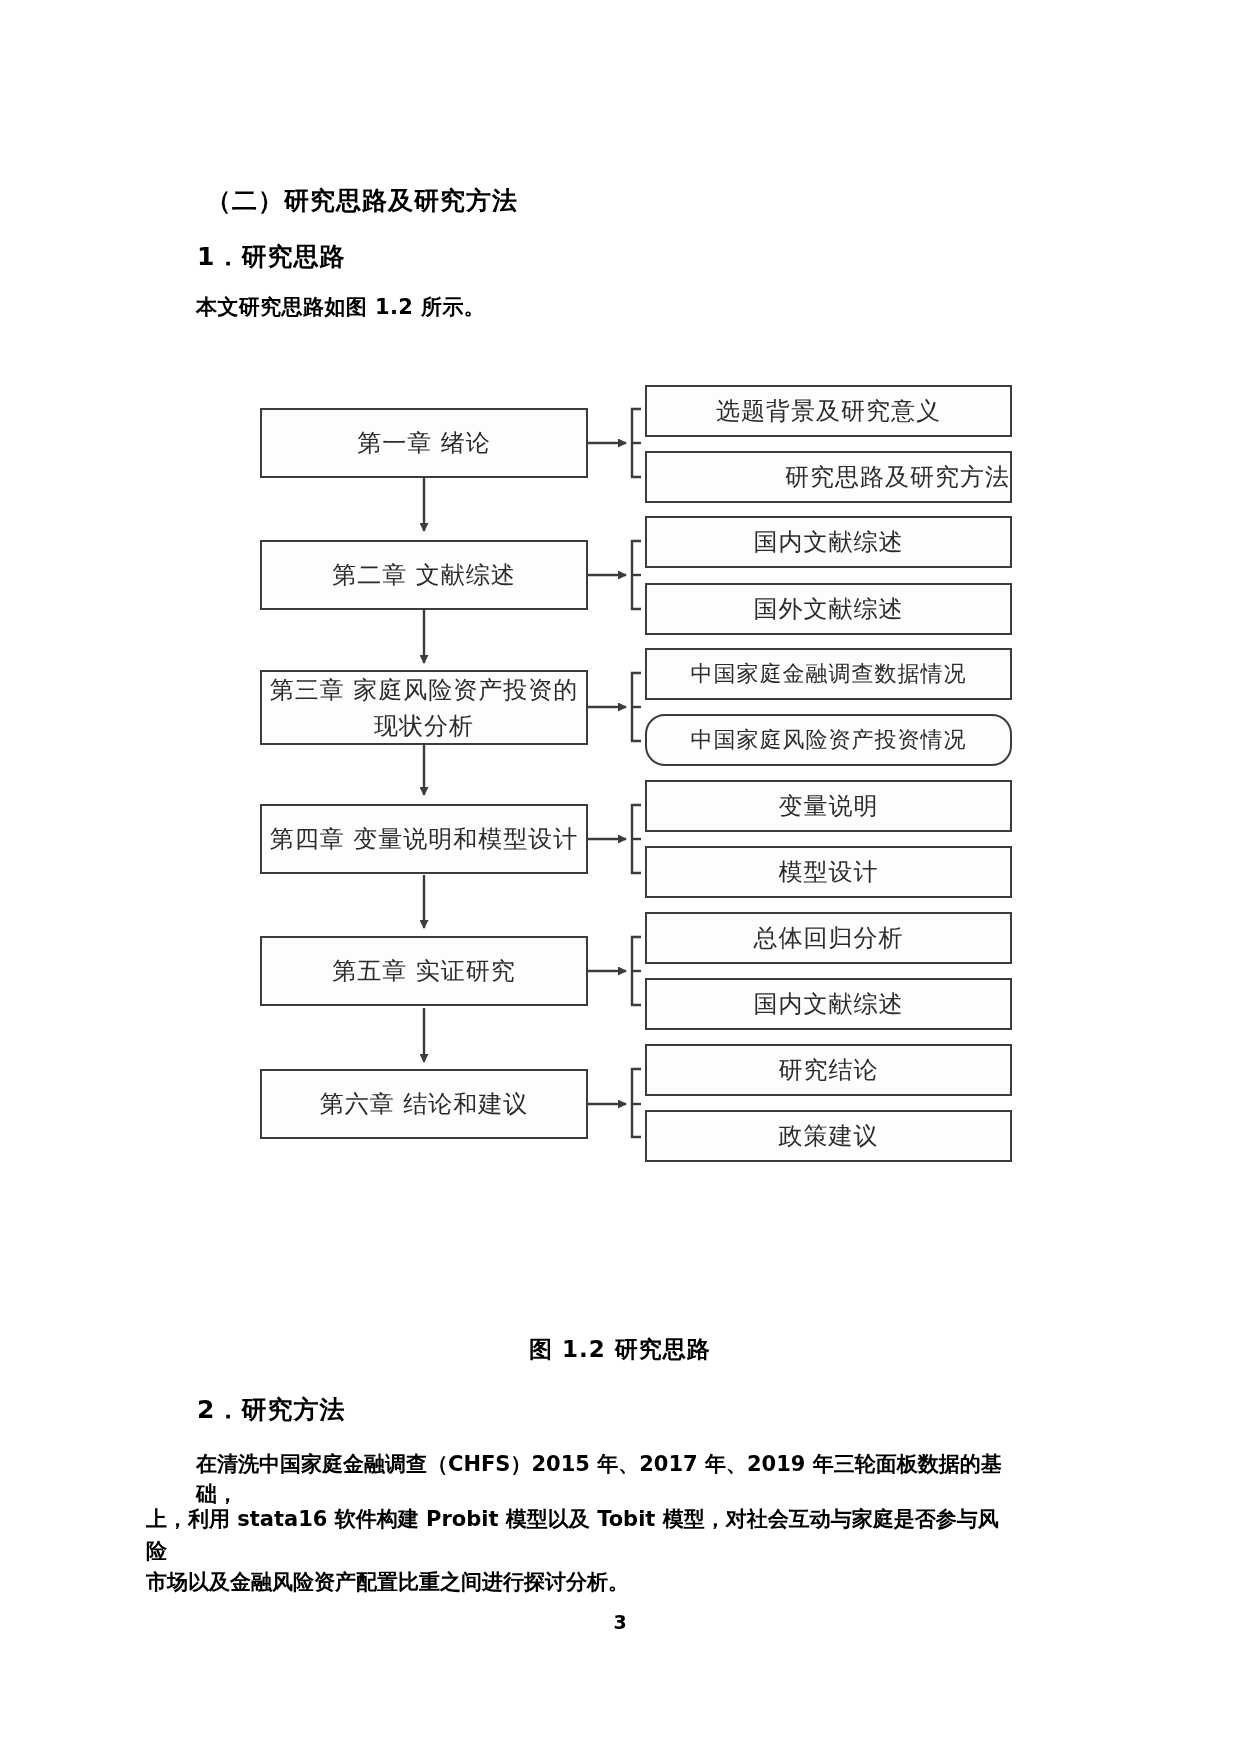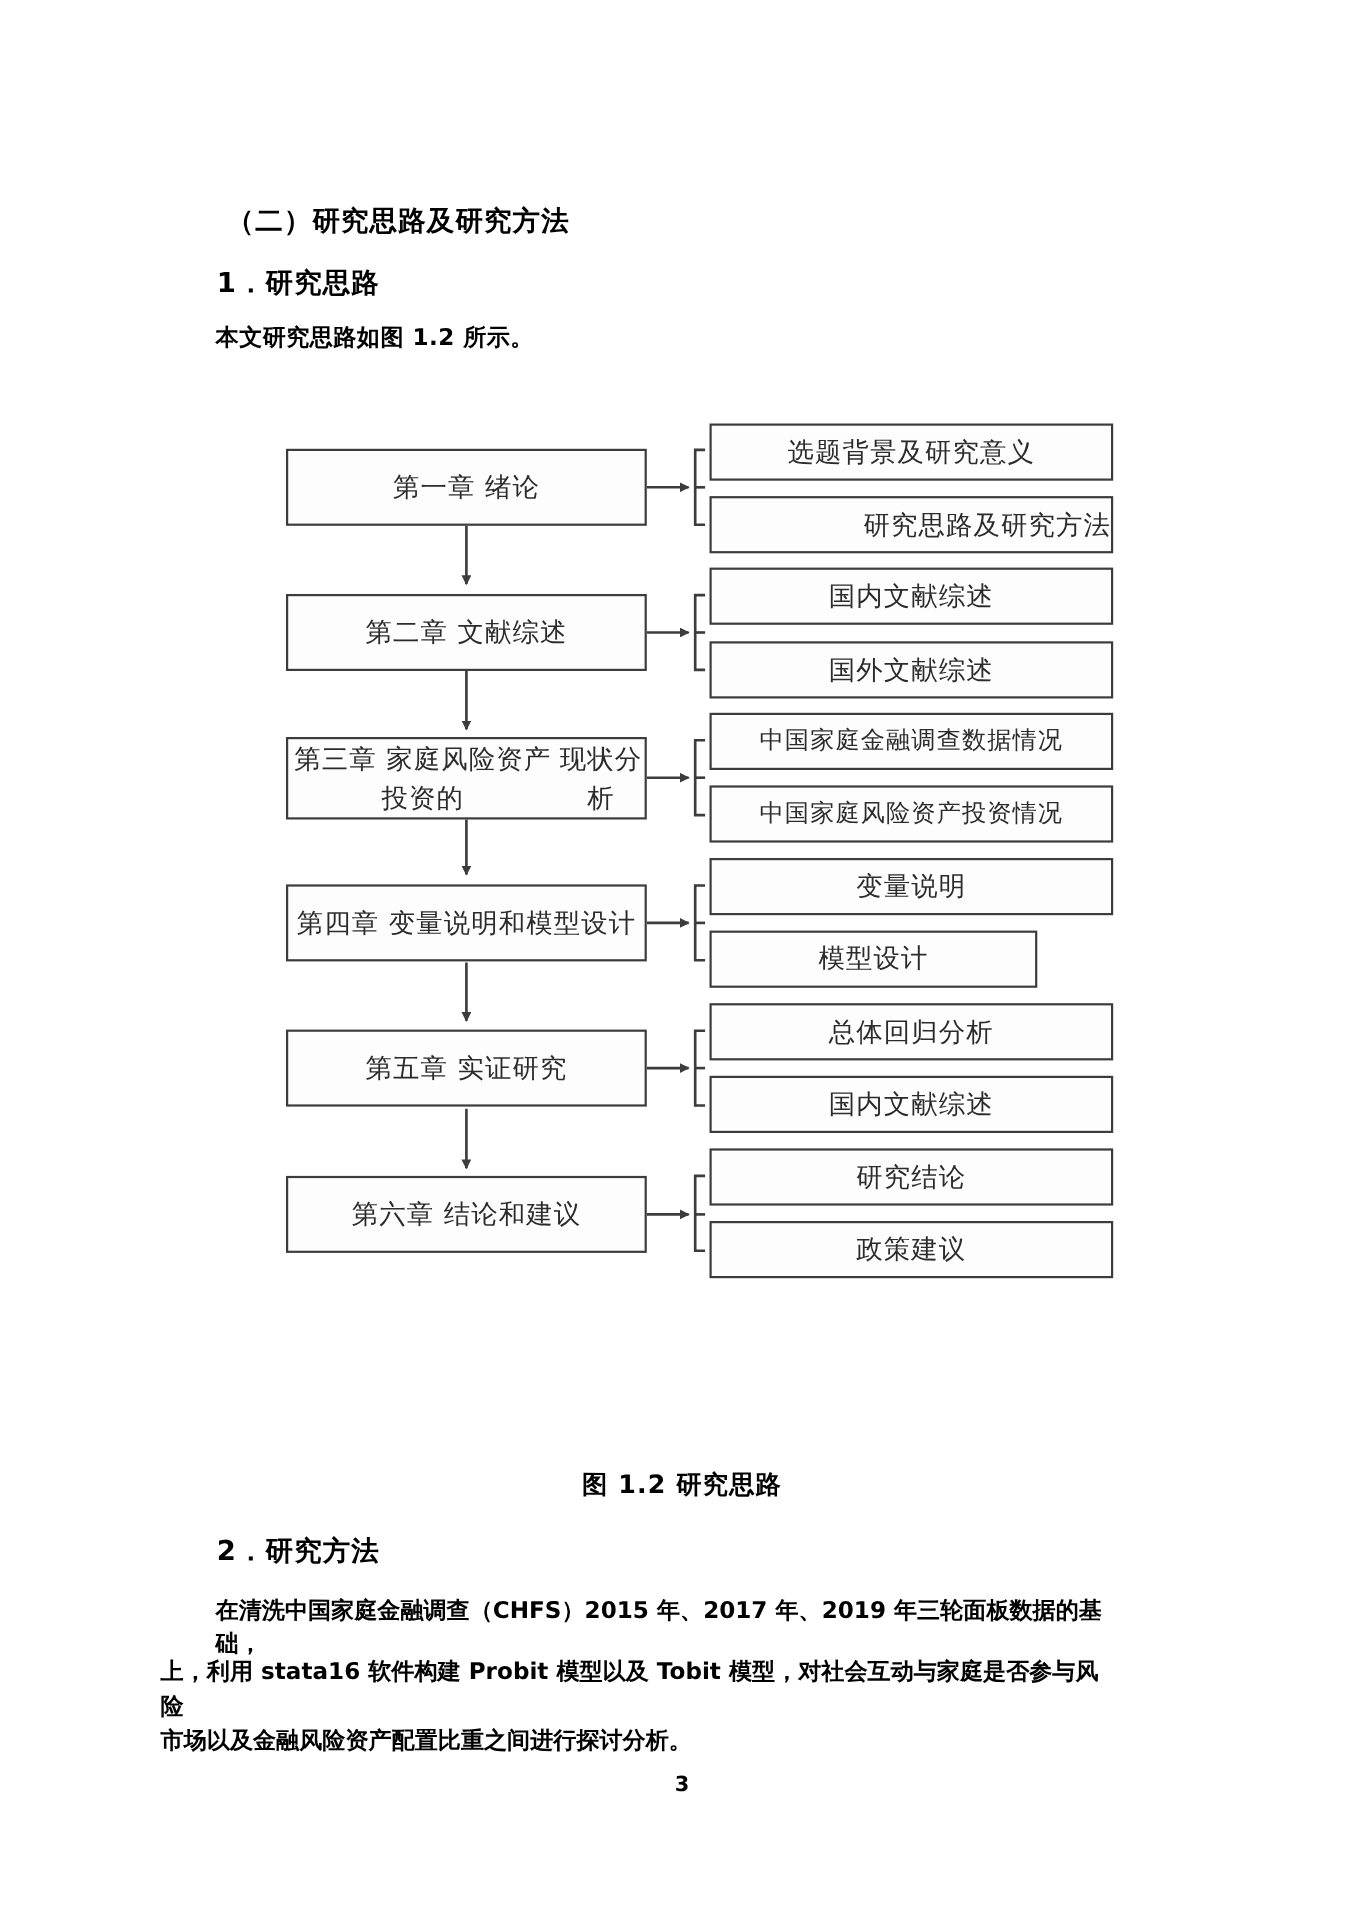--- a/index.html
+++ b/index.html
@@ -184,21 +184,21 @@
   </svg>
 
   <div class="node left" style="left:260px; top:408px; width:328px; height:70px;">
     <span>第一章 绪论</span>
   </div>
 
   <div class="node left" style="left:260px; top:540px; width:328px; height:70px;">
     <span>第二章 文献综述</span>
   </div>
 
-  <div class="node left" style="left:260px; top:670px; width:328px; height:75px; flex-direction:row; line-height:36px;">
+  <div class="node left" style="left:260px; top:670px; width:328px; height:75px; flex-direction:column; line-height:36px;">
     <span class="label2">第三章 家庭风险资产投资的</span>
     <span class="label2">现状分析</span>
   </div>
 
   <div class="node left" style="left:260px; top:804px; width:328px; height:70px;">
     <span>第四章 变量说明和模型设计</span>
   </div>
 
   <div class="node left" style="left:260px; top:936px; width:328px; height:70px;">
     <span>第五章 实证研究</span>
@@ -218,28 +218,28 @@
   <div class="node right" style="left:645px; top:516px; width:367px; height:52px;">
     <span>国内文献综述</span>
   </div>
   <div class="node right" style="left:645px; top:583px; width:367px; height:52px;">
     <span>国外文献综述</span>
   </div>
 
   <div class="node right" style="left:645px; top:648px; width:367px; height:52px; font-size:22px;">
     <span>中国家庭金融调查数据情况</span>
   </div>
-  <div class="node right" style="left:645px; top:714px; width:367px; height:52px; font-size:22px;">
+  <div class="node right" style="left:645px; top:714px; width:367px; height:52px; font-size:22px;border-radius:20px;">
     <span>中国家庭风险资产投资情况</span>
   </div>
 
   <div class="node right" style="left:645px; top:780px; width:367px; height:52px;">
     <span>变量说明</span>
   </div>
-  <div class="node right" style="left:645px; top:846px; width:298px; height:52px;font-family:Liberation Serif, serif;">
+  <div class="node right" style="left:645px; top:846px; width:367px; height:52px;">
     <span>模型设计</span>
   </div>
 
   <div class="node right" style="left:645px; top:912px; width:367px; height:52px;">
     <span>总体回归分析</span>
   </div>
   <div class="node right" style="left:645px; top:978px; width:367px; height:52px;">
     <span>国内文献综述</span>
   </div>
 

